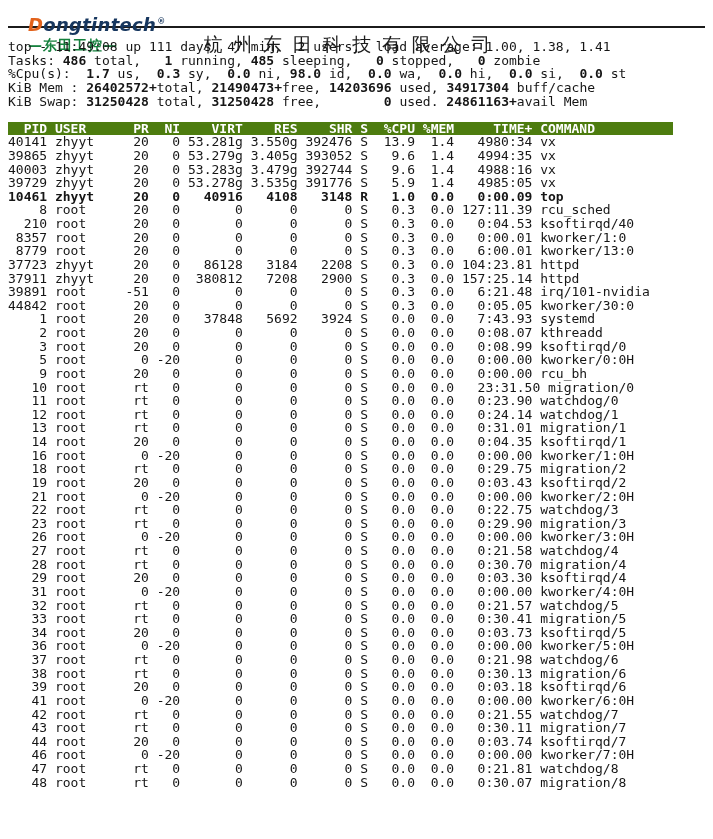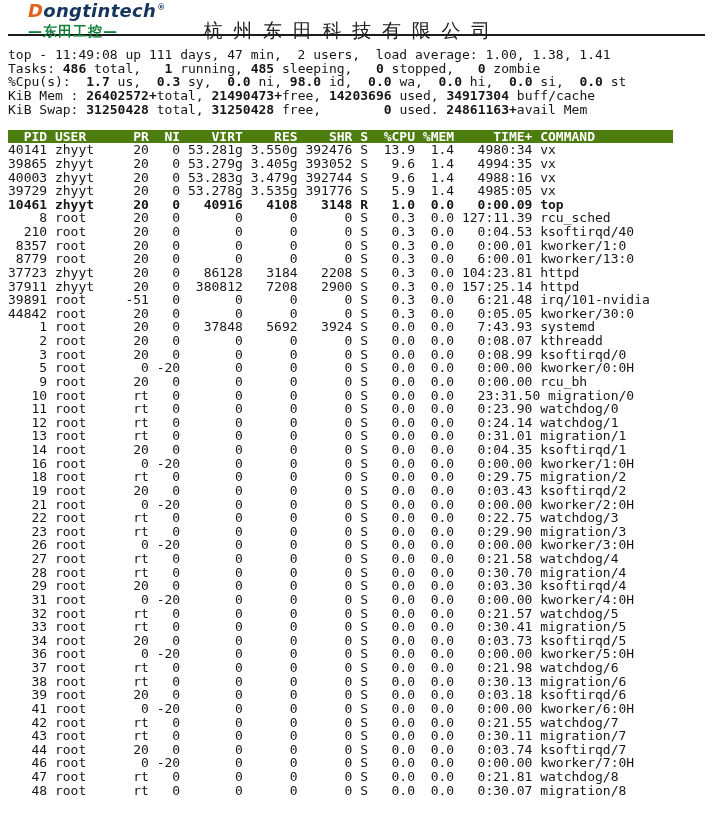--- a/index.html
+++ b/index.html
@@ -10,22 +10,22 @@
     height: 839px;
     background: #ffffff;
     overflow: hidden;
     font-family: "DejaVu Sans", sans-serif;
   }
 
   
   .letterhead {
     display: flex;
     align-items: flex-start;
-    padding: 2px 0 0 28px;
-    height: 34px;
+    padding: 16px 0 0 28px;
+    height: 26px;
   }
   .logo { line-height: 1; }
   .brand {
     font-family: "DejaVu Sans", sans-serif;
     font-weight: bold;
     font-style: italic;
     font-size: 18px;
     color: #16365e;
     letter-spacing: 0.3px;
     white-space: nowrap;

